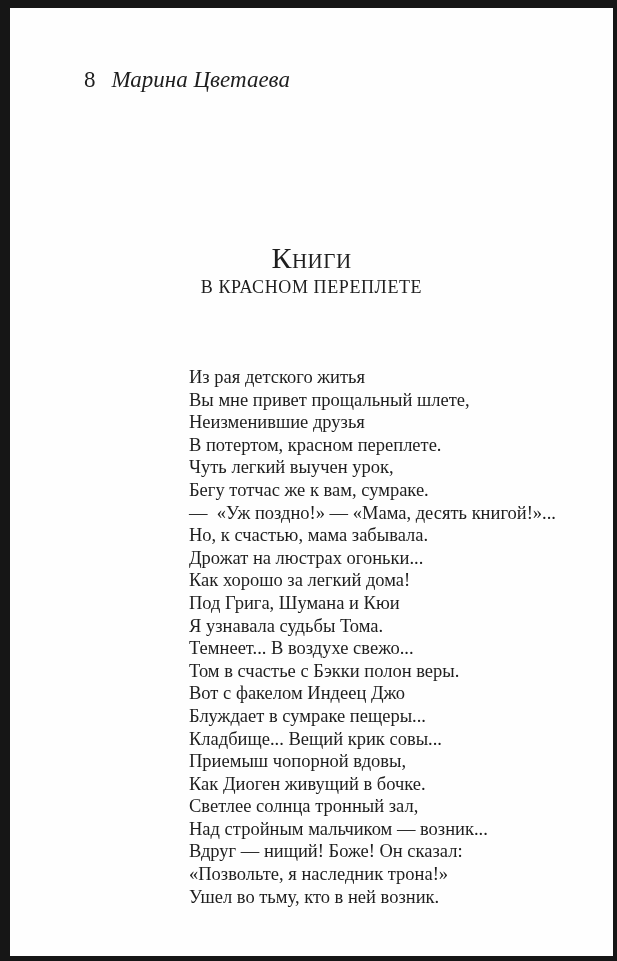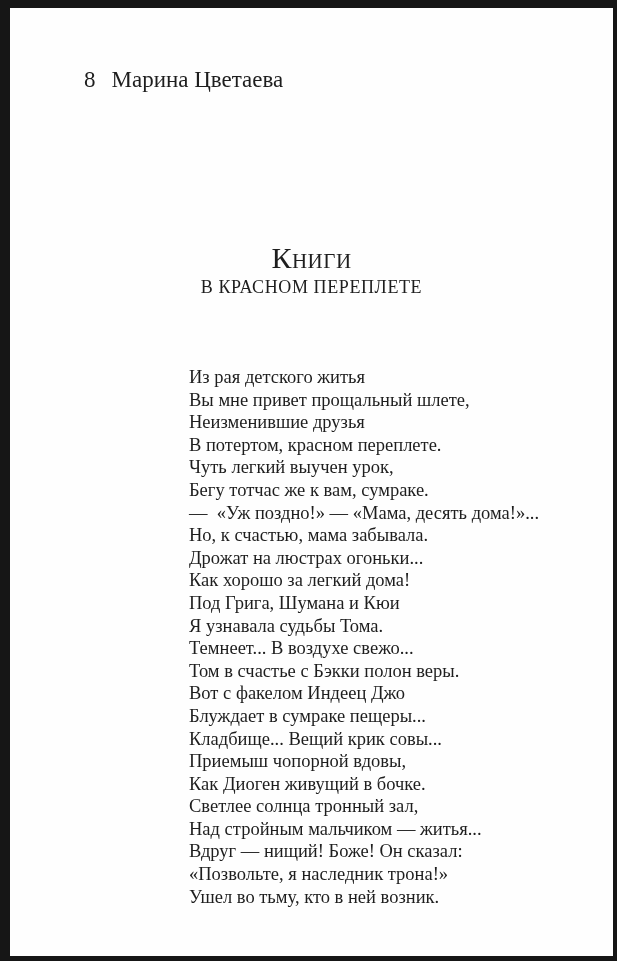--- a/index.html
+++ b/index.html
@@ -28,21 +28,21 @@
   .running-header {
     position: absolute;
     top: 59px; left: 74px;
     display: flex;
     align-items: baseline;
     gap: 16px;
     font-size: 23px;
     line-height: 26px;
   }
   .page-number { font-style: normal; }
-  .running-title { }
+  .running-title { font-style: italic; }
   .title-block {
     position: absolute;
     top: 233px; left: 0; right: 0;
     text-align: center;
   }
   .poem-title {
     font-size: 30px;
     line-height: 34px;
     font-variant: small-caps;
     letter-spacing: 0.5px;
@@ -78,34 +78,34 @@
       <div class="poem-subtitle">В КРАСНОМ ПЕРЕПЛЕТЕ</div>
     </div>
 
     <div class="poem-body">
         <div class="poem-line">Из рая детского житья</div>
         <div class="poem-line">Вы мне привет прощальный шлете,</div>
         <div class="poem-line">Неизменившие друзья</div>
         <div class="poem-line">В потертом, красном переплете.</div>
         <div class="poem-line">Чуть легкий выучен урок,</div>
         <div class="poem-line">Бегу тотчас же к вам, сумраке.</div>
-        <div class="poem-line">—  «Уж поздно!» — «Мама, десять дома!»...</div>
+        <div class="poem-line">—  «Уж поздно!» — «Мама, десять книгой!»...</div>
         <div class="poem-line">Но, к счастью, мама забывала.</div>
         <div class="poem-line">Дрожат на люстрах огоньки...</div>
         <div class="poem-line">Как хорошо за легкий дома!</div>
         <div class="poem-line">Под Грига, Шумана и Кюи</div>
         <div class="poem-line">Я узнавала судьбы Тома.</div>
         <div class="poem-line">Темнеет... В воздухе свежо...</div>
         <div class="poem-line">Том в счастье с Бэкки полон веры.</div>
         <div class="poem-line">Вот с факелом Индеец Джо</div>
         <div class="poem-line">Блуждает в сумраке пещеры...</div>
         <div class="poem-line">Кладбище... Вещий крик совы...</div>
         <div class="poem-line">Приемыш чопорной вдовы,</div>
         <div class="poem-line">Как Диоген живущий в бочке.</div>
         <div class="poem-line">Светлее солнца тронный зал,</div>
-        <div class="poem-line">Над стройным мальчиком — житья...</div>
+        <div class="poem-line">Над стройным мальчиком — возник...</div>
         <div class="poem-line">Вдруг — нищий! Боже! Он сказал:</div>
         <div class="poem-line">«Позвольте, я наследник трона!»</div>
         <div class="poem-line">Ушел во тьму, кто в ней возник.</div>
       </div>
 
   </div>
 </div>
 
 </body></html>

